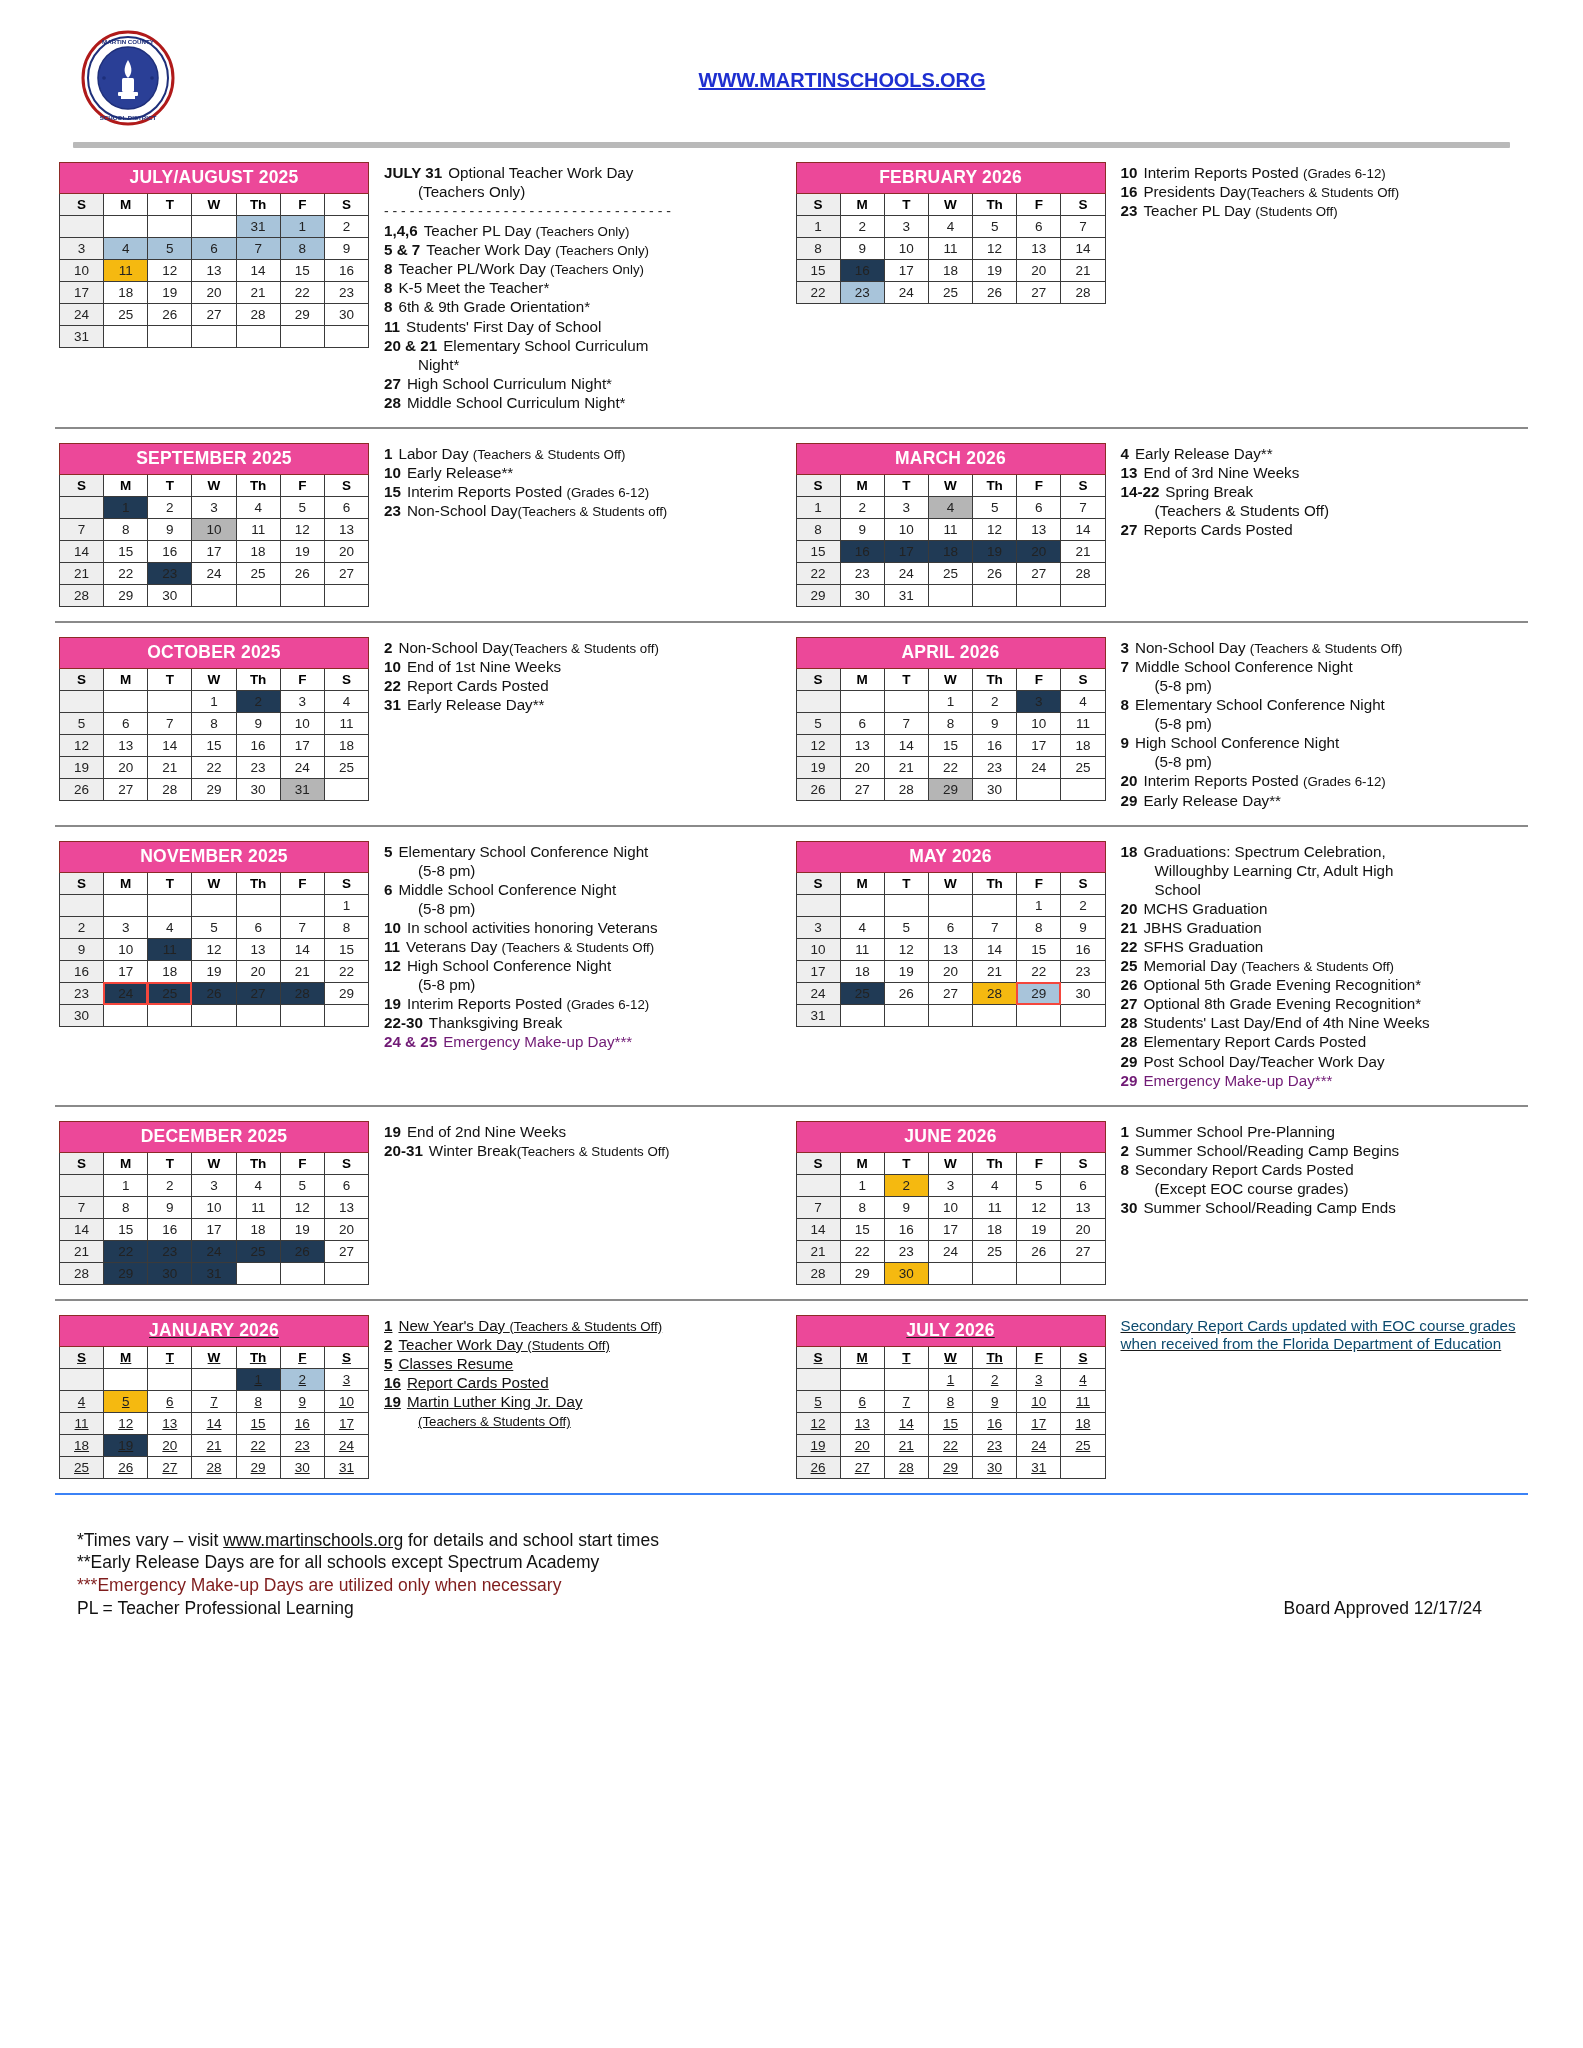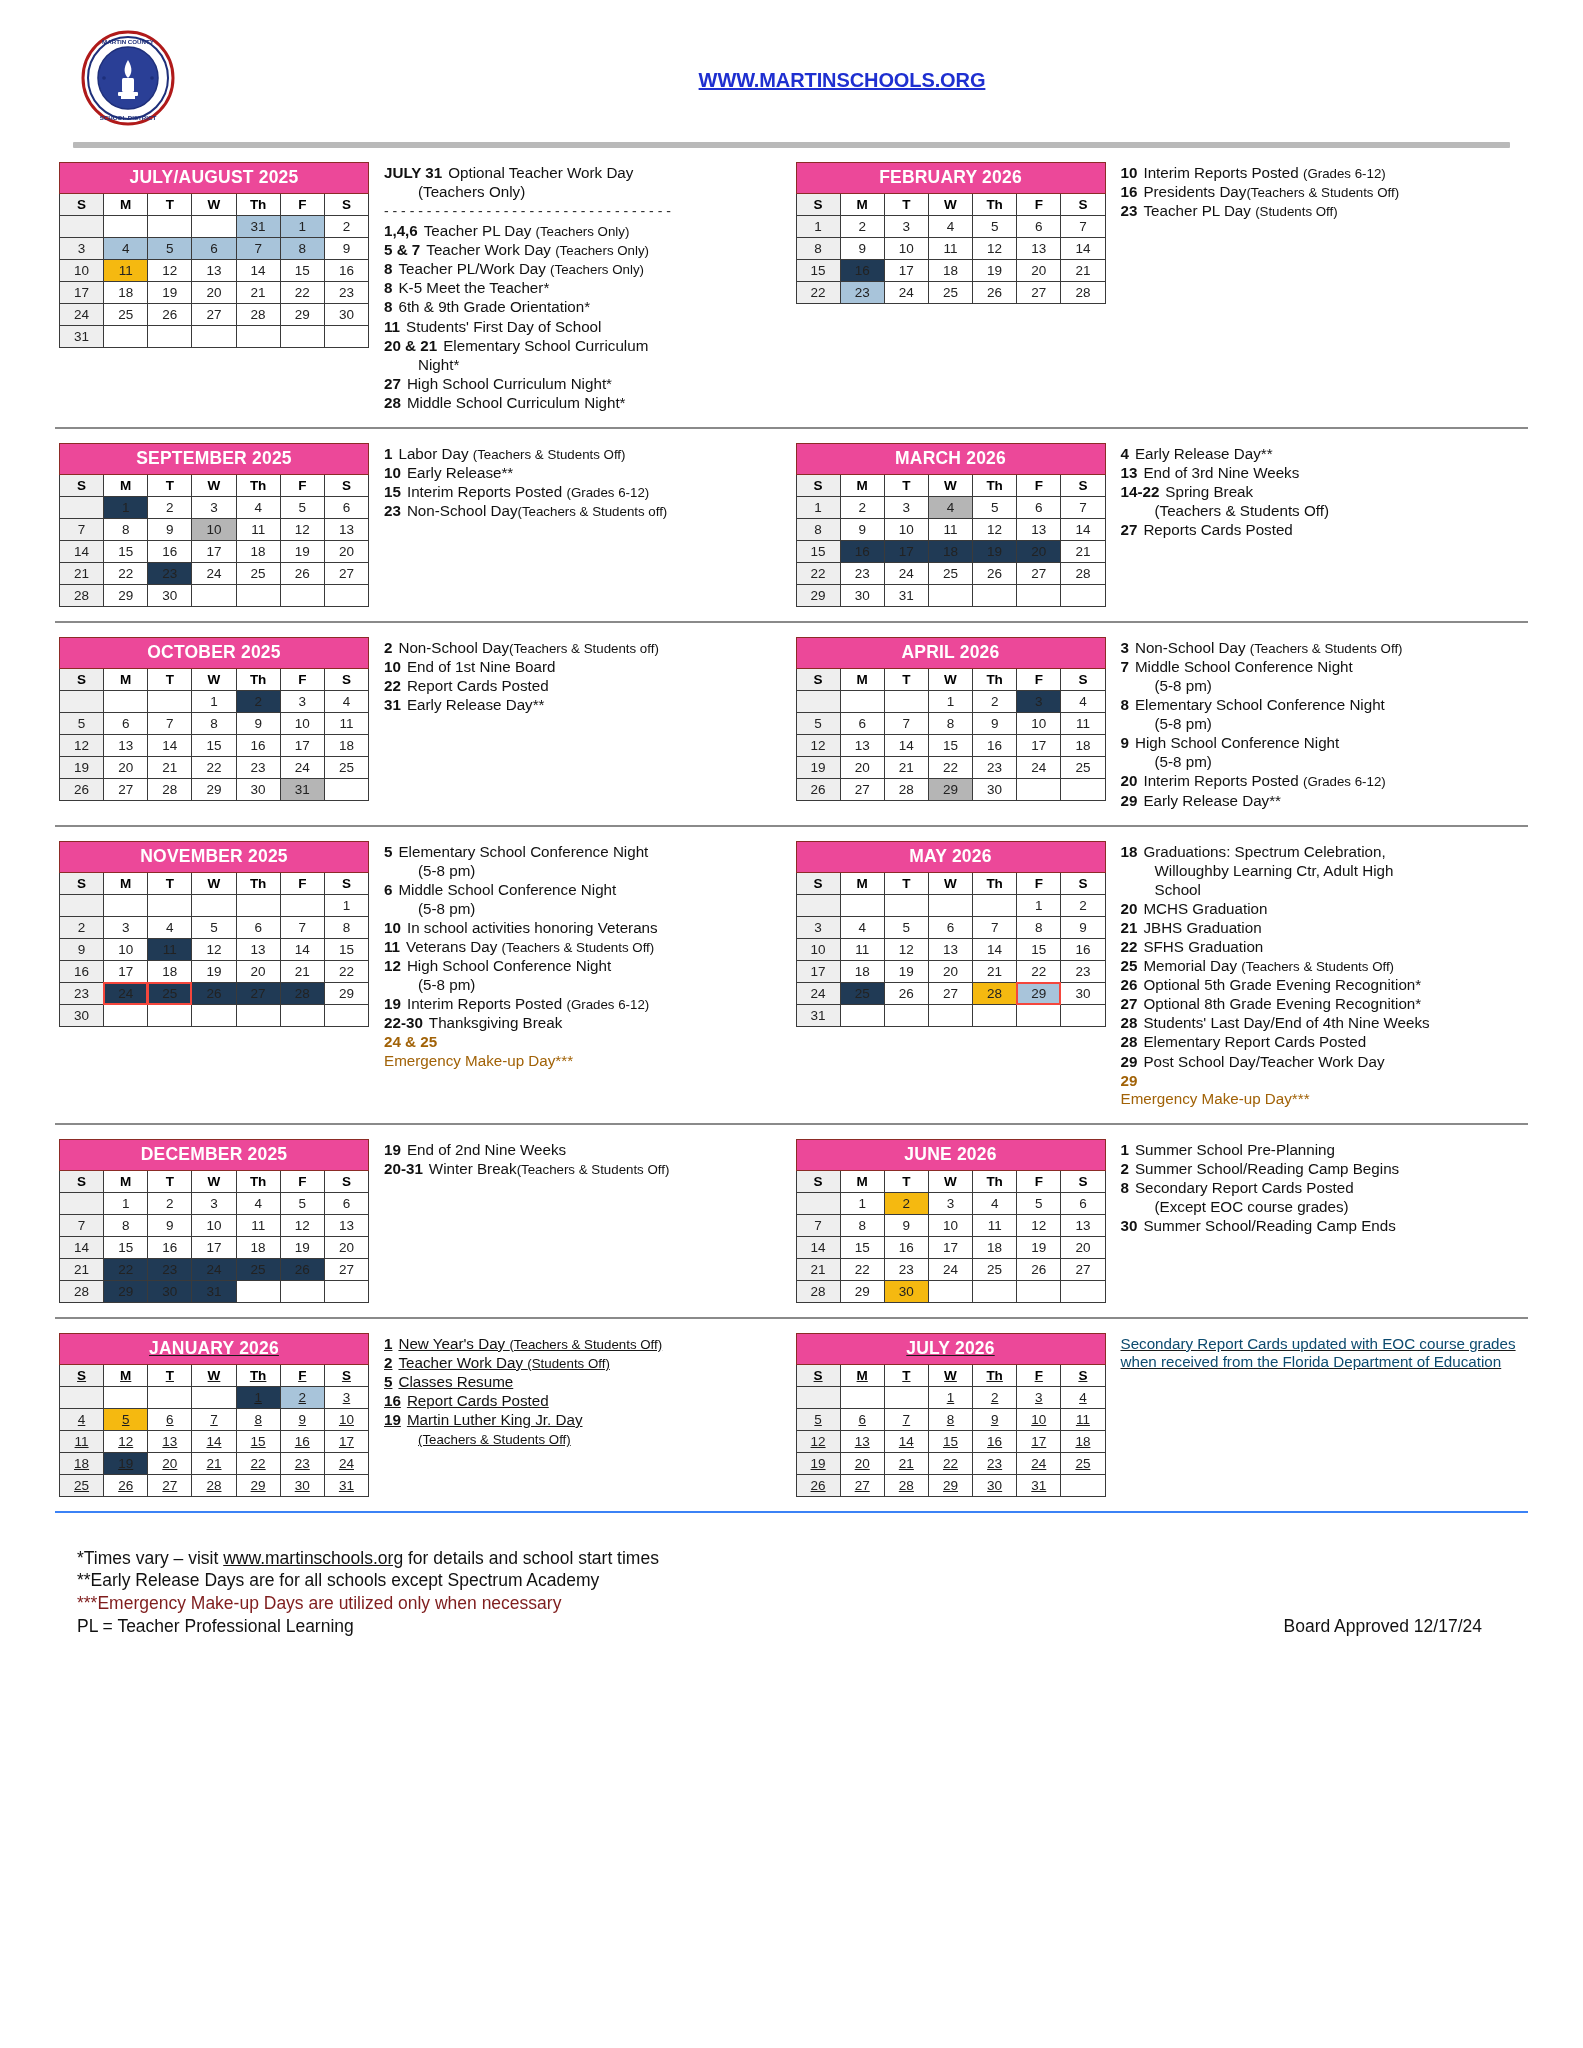--- a/index.html
+++ b/index.html
@@ -96,21 +96,21 @@
     color:#111;
   }
   .note .d{
     font-weight:bold;
     flex:0 0 auto;
     padding-right:6px;
     white-space:nowrap;
   }
   .note .t{flex:1;}
   .note .sub{font-size:13.3px;}
-  .note.red, .note.red .d, .note.red .t{color:#a16207;flex-direction:column;}
+  .note.red, .note.red .d, .note.red .t{color:#701a75;}
   .note.cont{padding-left:34px;}
   .divider-dashes{
     font-size:14px;letter-spacing:0px;color:#333;
     margin:3px 0 4px 0;line-height:1;white-space:nowrap;overflow:hidden;
     font-family:"Liberation Sans", sans-serif;
   }
 
   .plain-note{
     font-size:15.2px;line-height:1.22;color:#0c4a6e;
   }
@@ -607,21 +607,21 @@
             </table>
           </div>
           <div class="notes">
             <div class="note-list">
               <div class="note ">
                 <span class="d">2</span>
                 <span class="t">Non-School Day<span class="sub">(Teachers &amp; Students off)</span></span>
               </div>
               <div class="note ">
                 <span class="d">10</span>
-                <span class="t">End of 1st Nine Board</span>
+                <span class="t">End of 1st Nine Weeks</span>
               </div>
               <div class="note ">
                 <span class="d">22</span>
                 <span class="t">Report Cards Posted</span>
               </div>
               <div class="note ">
                 <span class="d">31</span>
                 <span class="t">Early Release Day**</span>
               </div>
             </div>

